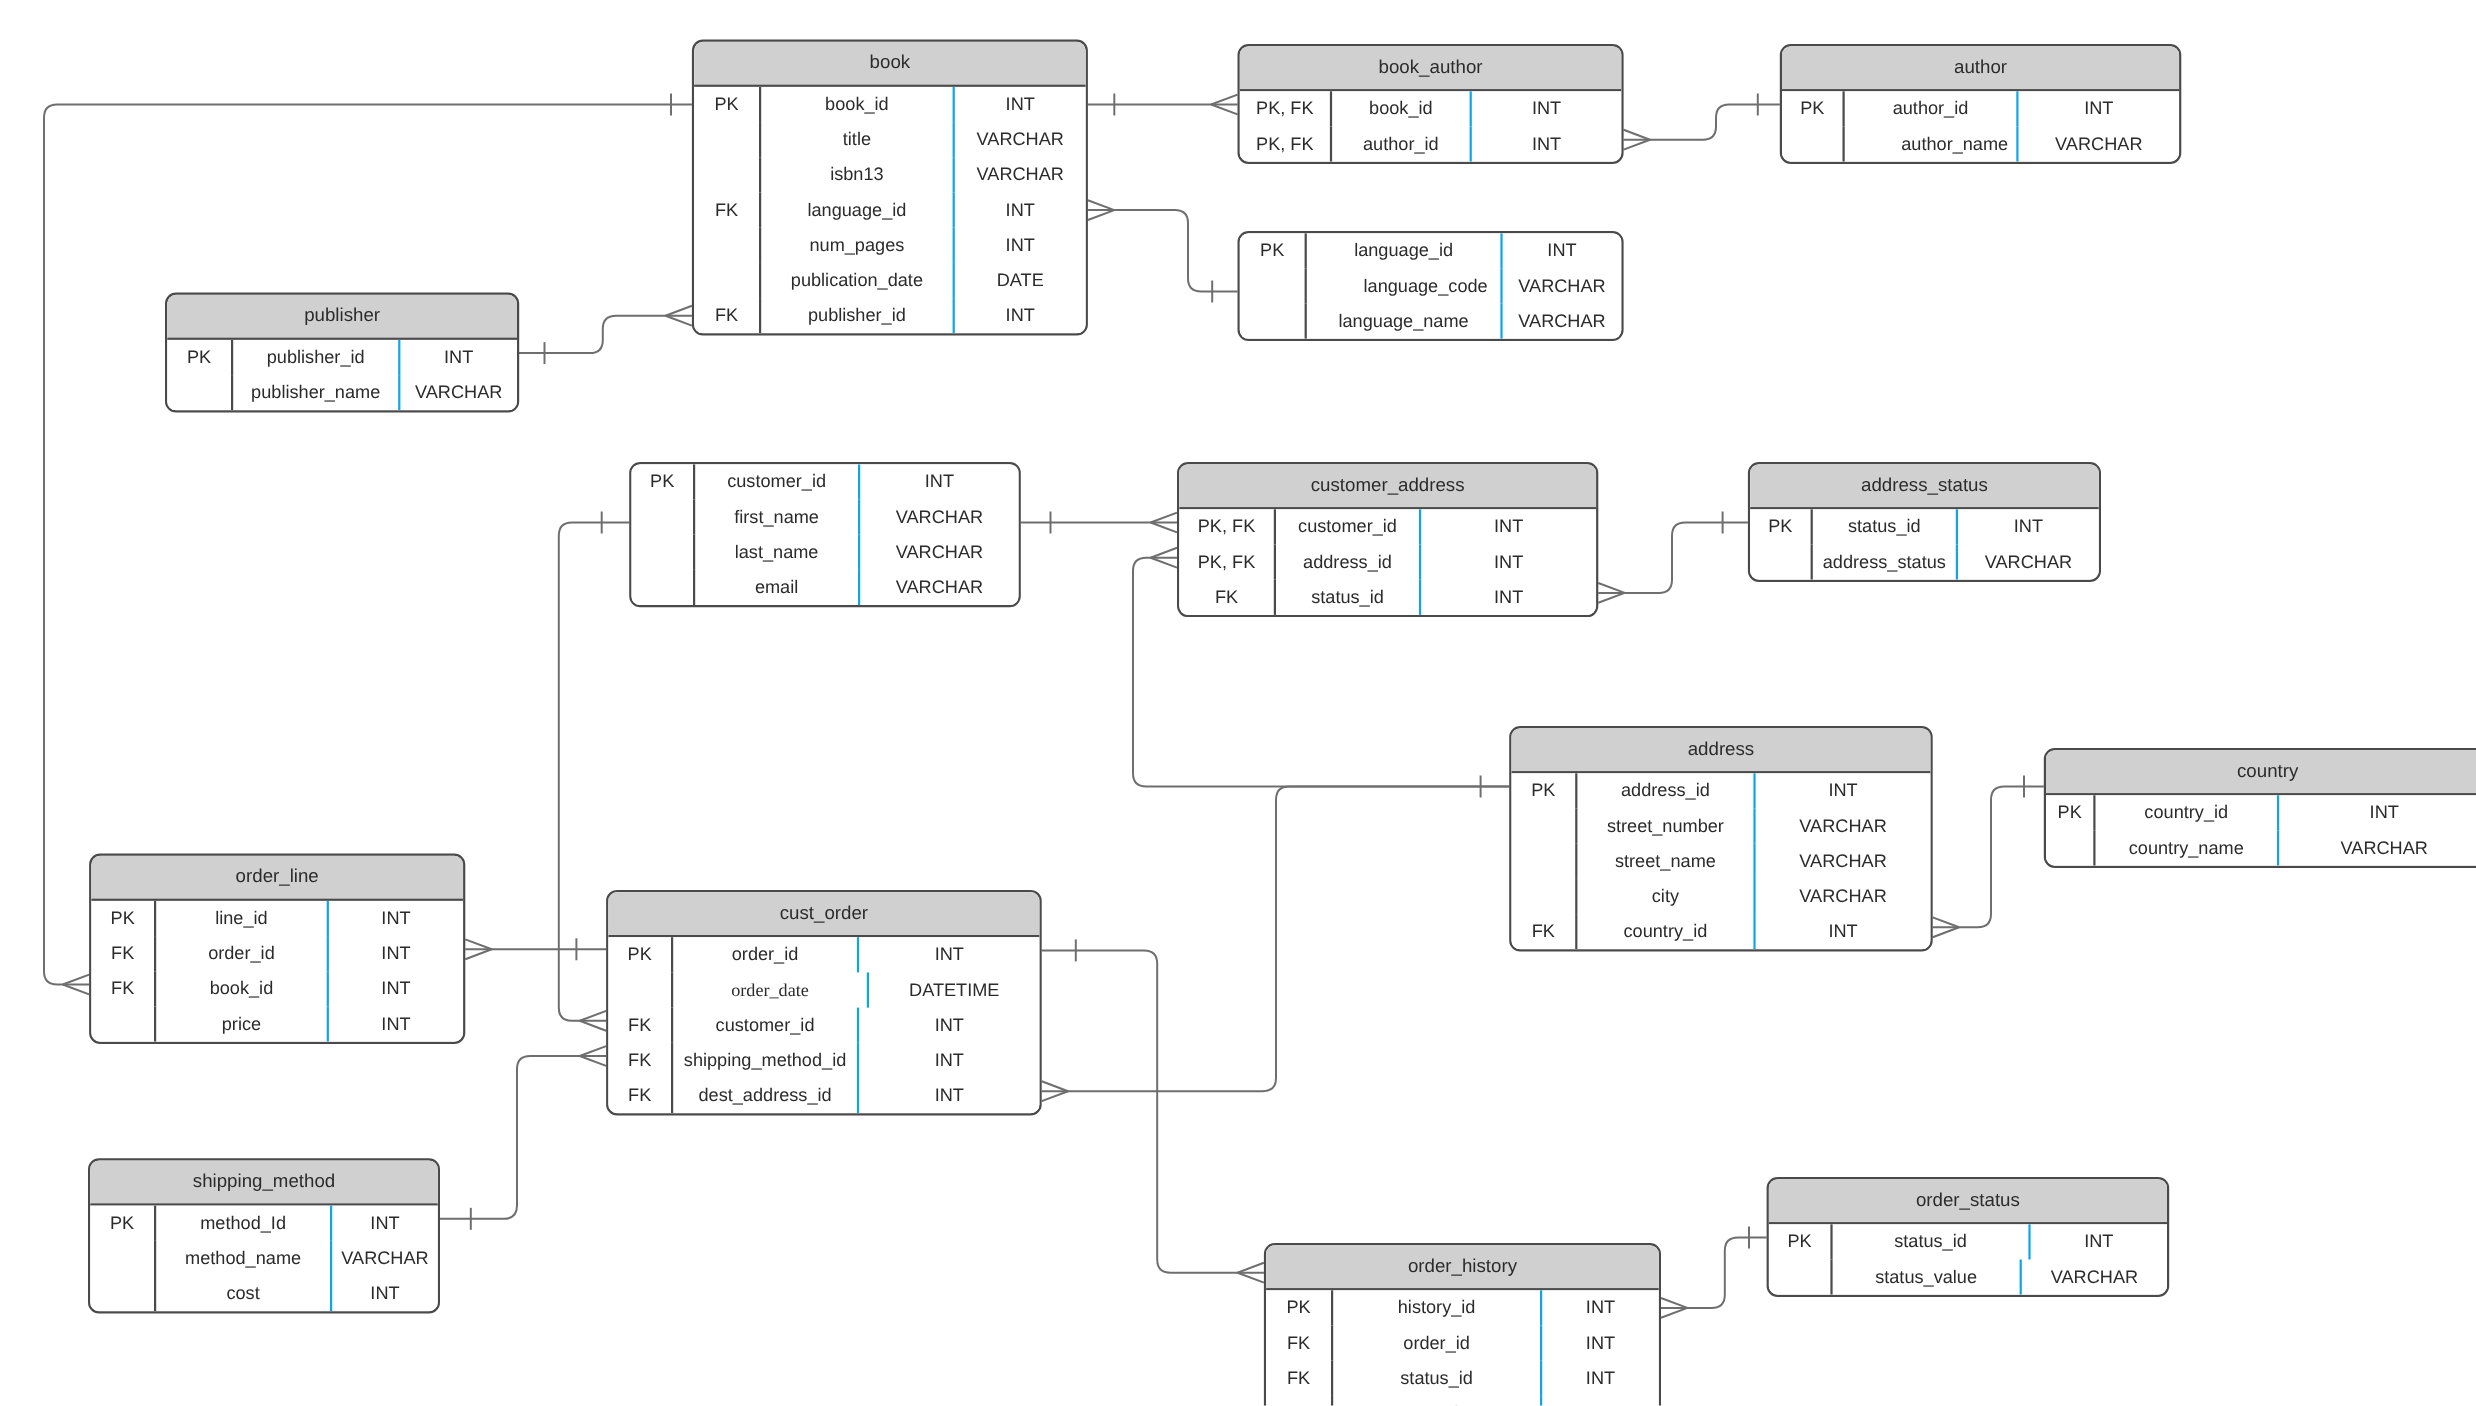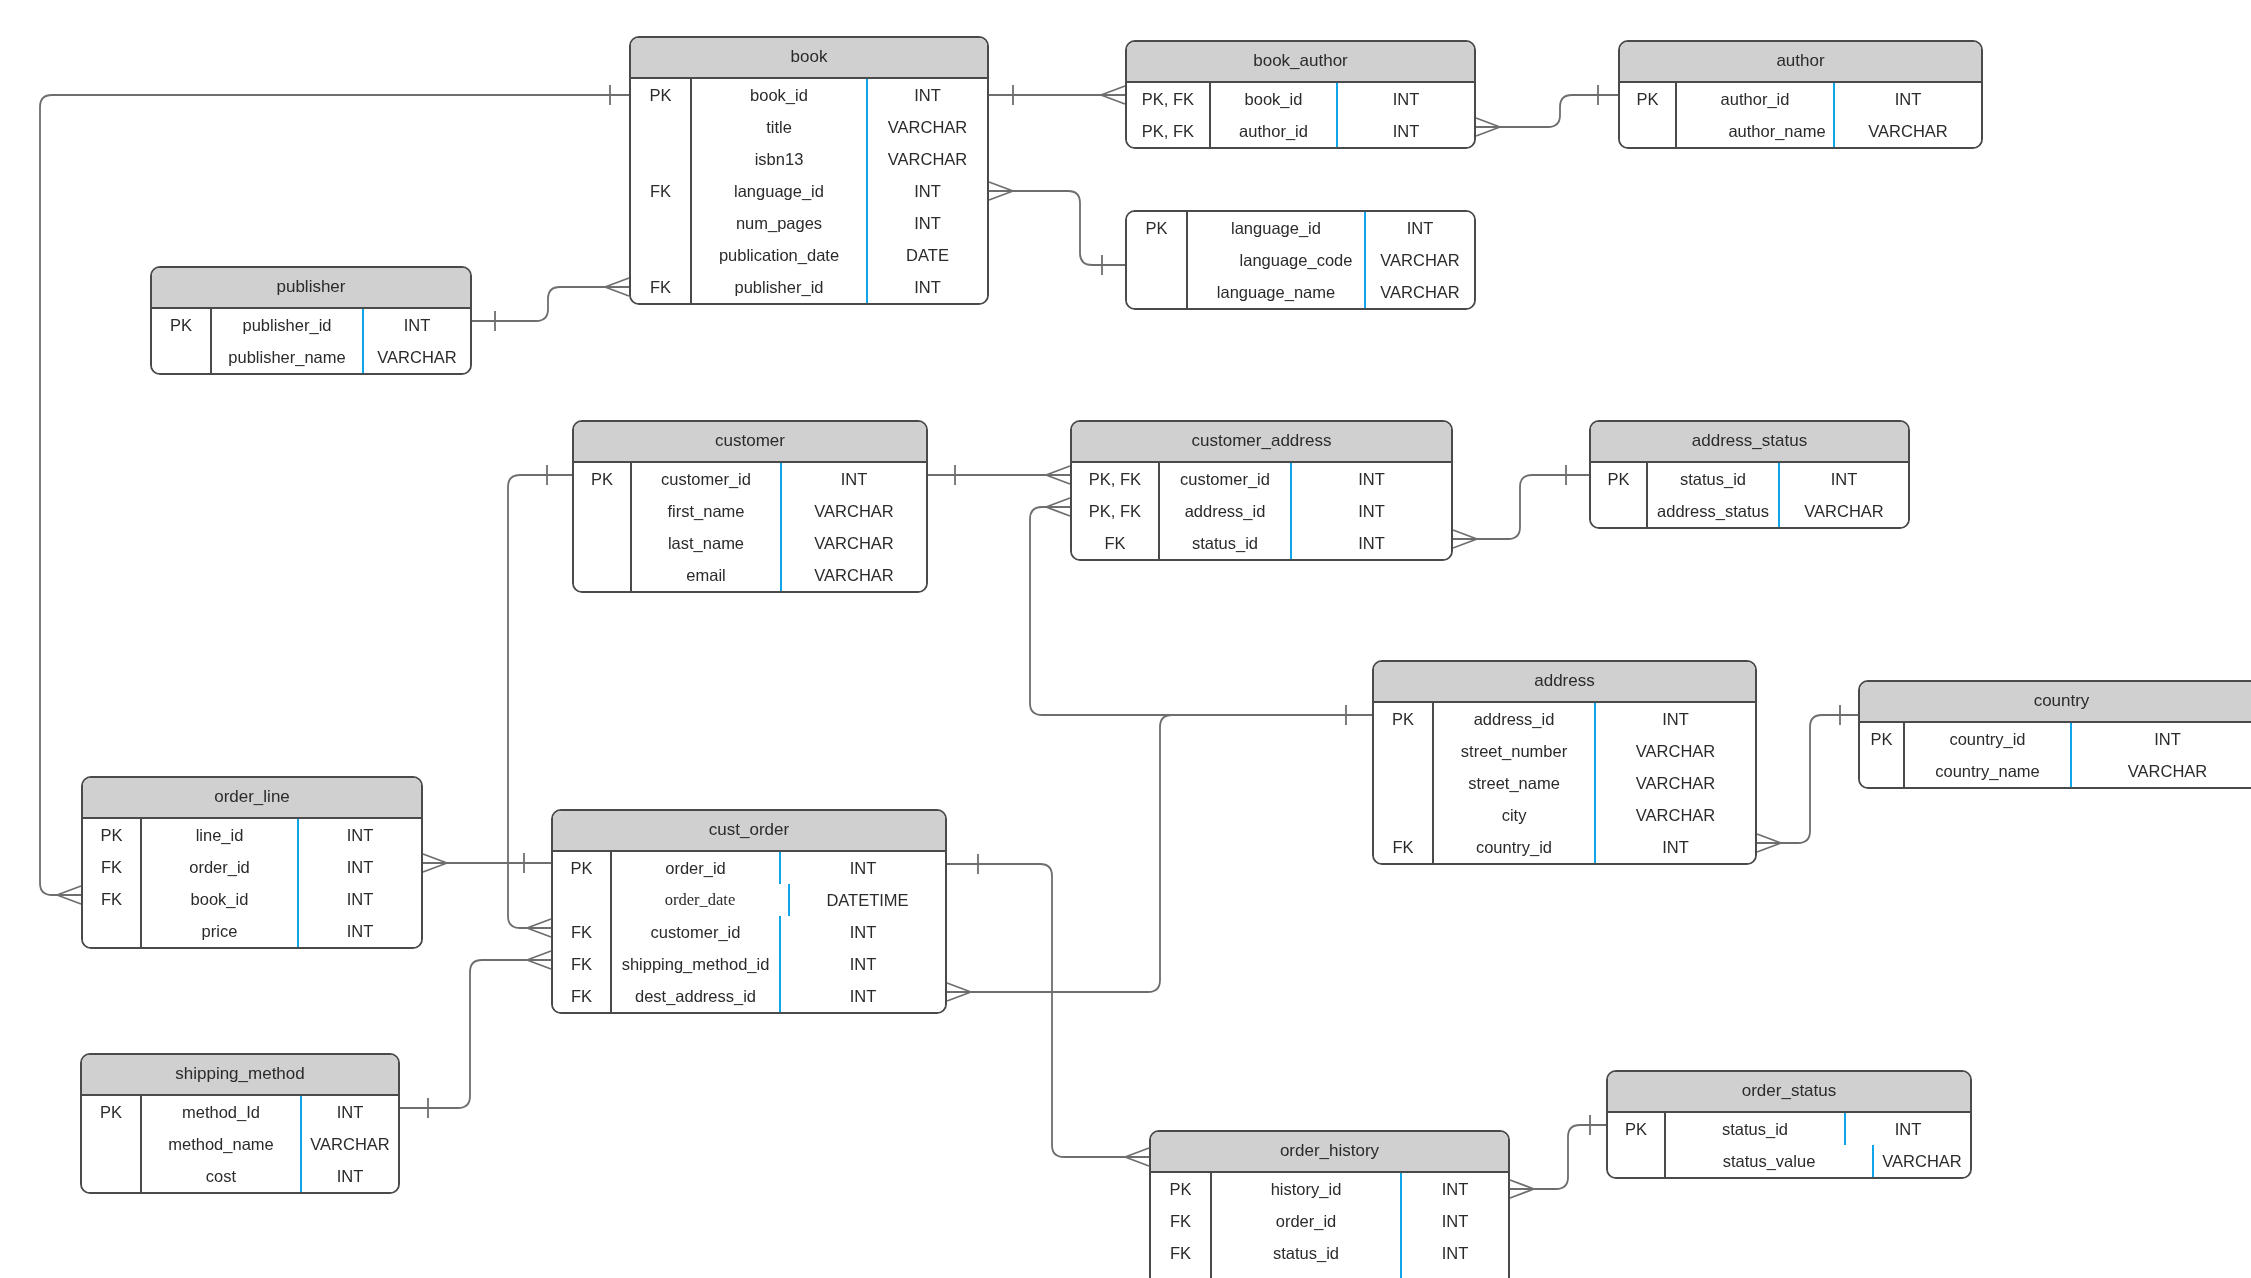--- a/index.html
+++ b/index.html
@@ -236,21 +236,20 @@
             <div class="cell type">INT</div>
           </div>
           <div class="t-row">
             <div class="cell key" style="width: 60px;"></div>
             <div class="cell name" style="width: 152px;">publisher_name</div>
             <div class="cell type">VARCHAR</div>
           </div>
         </div>
       </div>
       <div class="entity" style="left: 572px; top: 420px; width: 356px;">
-        <div class="t-header">customer</div>
         <div class="t-body">
           <div class="t-row">
             <div class="cell key" style="width: 58px;">PK</div>
             <div class="cell name" style="width: 150px;">customer_id</div>
             <div class="cell type">INT</div>
           </div>
           <div class="t-row">
             <div class="cell key" style="width: 58px;"></div>
             <div class="cell name" style="width: 150px;">first_name</div>
             <div class="cell type">VARCHAR</div>
@@ -450,19 +449,19 @@
       <div class="entity" style="left: 1606px; top: 1070px; width: 366px;">
         <div class="t-header">order_status</div>
         <div class="t-body">
           <div class="t-row">
             <div class="cell key" style="width: 58px;">PK</div>
             <div class="cell name" style="width: 180px;">status_id</div>
             <div class="cell type">INT</div>
           </div>
           <div class="t-row">
             <div class="cell key" style="width: 58px;"></div>
-            <div class="cell name" style="width: 208px;">status_value</div>
+            <div class="cell name" style="width: 172px;">status_value</div>
             <div class="cell type">VARCHAR</div>
           </div>
         </div>
       </div>
     </div>
 </div>
 
 </body></html>

